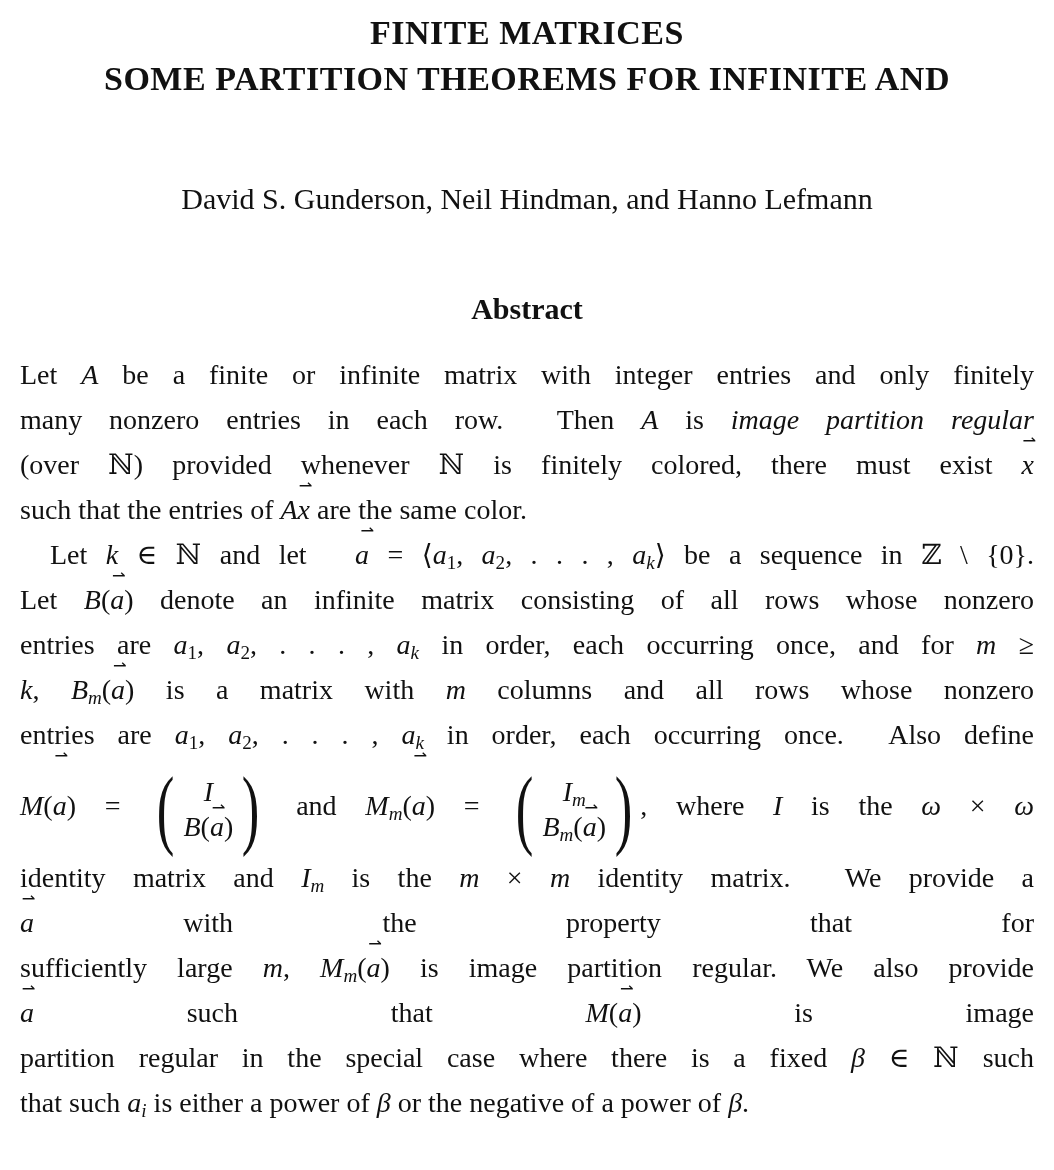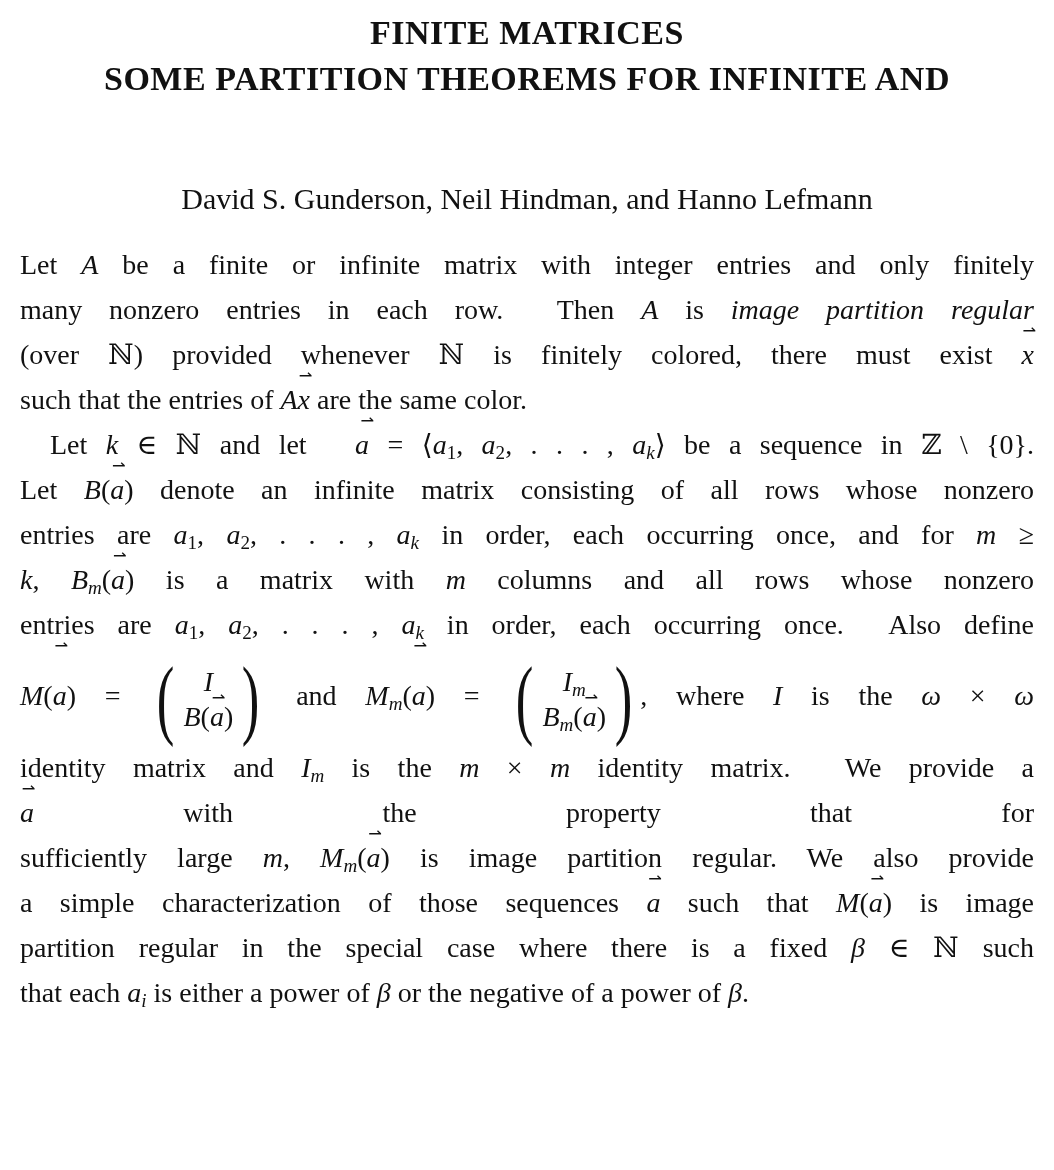--- a/index.html
+++ b/index.html
@@ -49,20 +49,21 @@
 
 <div class="page">
 
   <div class="title">
     <div>FINITE MATRICES</div>
     <div>SOME PARTITION THEOREMS FOR INFINITE AND</div>
   </div>
 
   <div class="authors">David S. Gunderson, Neil Hindman, and Hanno Lefmann</div>
 
+  <div class="abs-head">Abstract</div>
 
   <div class="abs-body">
 
     <div>
         <div class="line"><span>Let </span><span class="it">A</span><span> be a finite or infinite matrix with integer entries and only finitely</span></div>
         <div class="line"><span>many nonzero entries in each row.&nbsp; Then </span><span class="it">A</span><span> is </span><span class="it">image partition regular</span></div>
         <div class="line"><span>(over </span><span class="bb">ℕ</span><span>) provided whenever </span><span class="bb">ℕ</span><span> is finitely colored, there must exist </span><span class="vec"><span class="vec-arrow">⇀</span><span>x</span></span></div>
         <div class="line noj"><span>such that the entries of </span><span class="it">A</span><span class="vec"><span class="vec-arrow">⇀</span><span>x</span></span><span> are the same color.</span></div>
       </div>
 
@@ -89,19 +90,19 @@
             <span class="mrow"><span class="it">B</span><sub class="it">m</sub><span>(</span><span class="vec"><span class="vec-arrow">⇀</span><span>a</span></span><span>)</span></span>
           </span>
           <span class="paren">)</span>
         </span><span><span>, where </span><span class="it">I</span><span> is the </span><span class="it">ω</span><span> × </span><span class="it">ω</span></span>
     </div>
 
     <div>
         <div class="line"><span>identity matrix and </span><span class="it">I</span><sub class="it">m</sub><span> is the </span><span class="it">m</span><span> × </span><span class="it">m</span><span> identity matrix.&nbsp; We provide a</span></div>
         <div class="line"><span class="vec"><span class="vec-arrow">⇀</span><span>a</span></span><span> with the property that for</span></div>
         <div class="line"><span>sufficiently large </span><span class="it">m</span><span>, </span><span class="it">M</span><sub class="it">m</sub><span>(</span><span class="vec"><span class="vec-arrow">⇀</span><span>a</span></span><span>) is image partition regular. We also provide</span></div>
-        <div class="line"><span>a simple characterization of those sequences </span><span class="vec"><span class="vec-arrow">⇀</span><span>a</span></span><span> such that </span><span class="it">M</span><span>(</span><span class="vec"><span class="vec-arrow">⇀</span><span>a</span></span><span>) is image</span></div>
+        <div class="line"><span class="vec"><span class="vec-arrow">⇀</span><span>a</span></span><span> such that </span><span class="it">M</span><span>(</span><span class="vec"><span class="vec-arrow">⇀</span><span>a</span></span><span>) is image</span></div>
         <div class="line"><span>partition regular in the special case where there is a fixed </span><span class="it">β</span><span> ∈ </span><span class="bb">ℕ</span><span> such</span></div>
-        <div class="line noj"><span>that each </span><span class="it">a</span><sub class="it">i</sub><span> is either a power of </span><span class="it">β</span><span> or the negative of a power of </span><span class="it">β</span><span>.</span></div>
+        <div class="line noj"><span>that such </span><span class="it">a</span><sub class="it">i</sub><span> is either a power of </span><span class="it">β</span><span> or the negative of a power of </span><span class="it">β</span><span>.</span></div>
       </div>
 
   </div>
 </div>
 
 </body></html>

